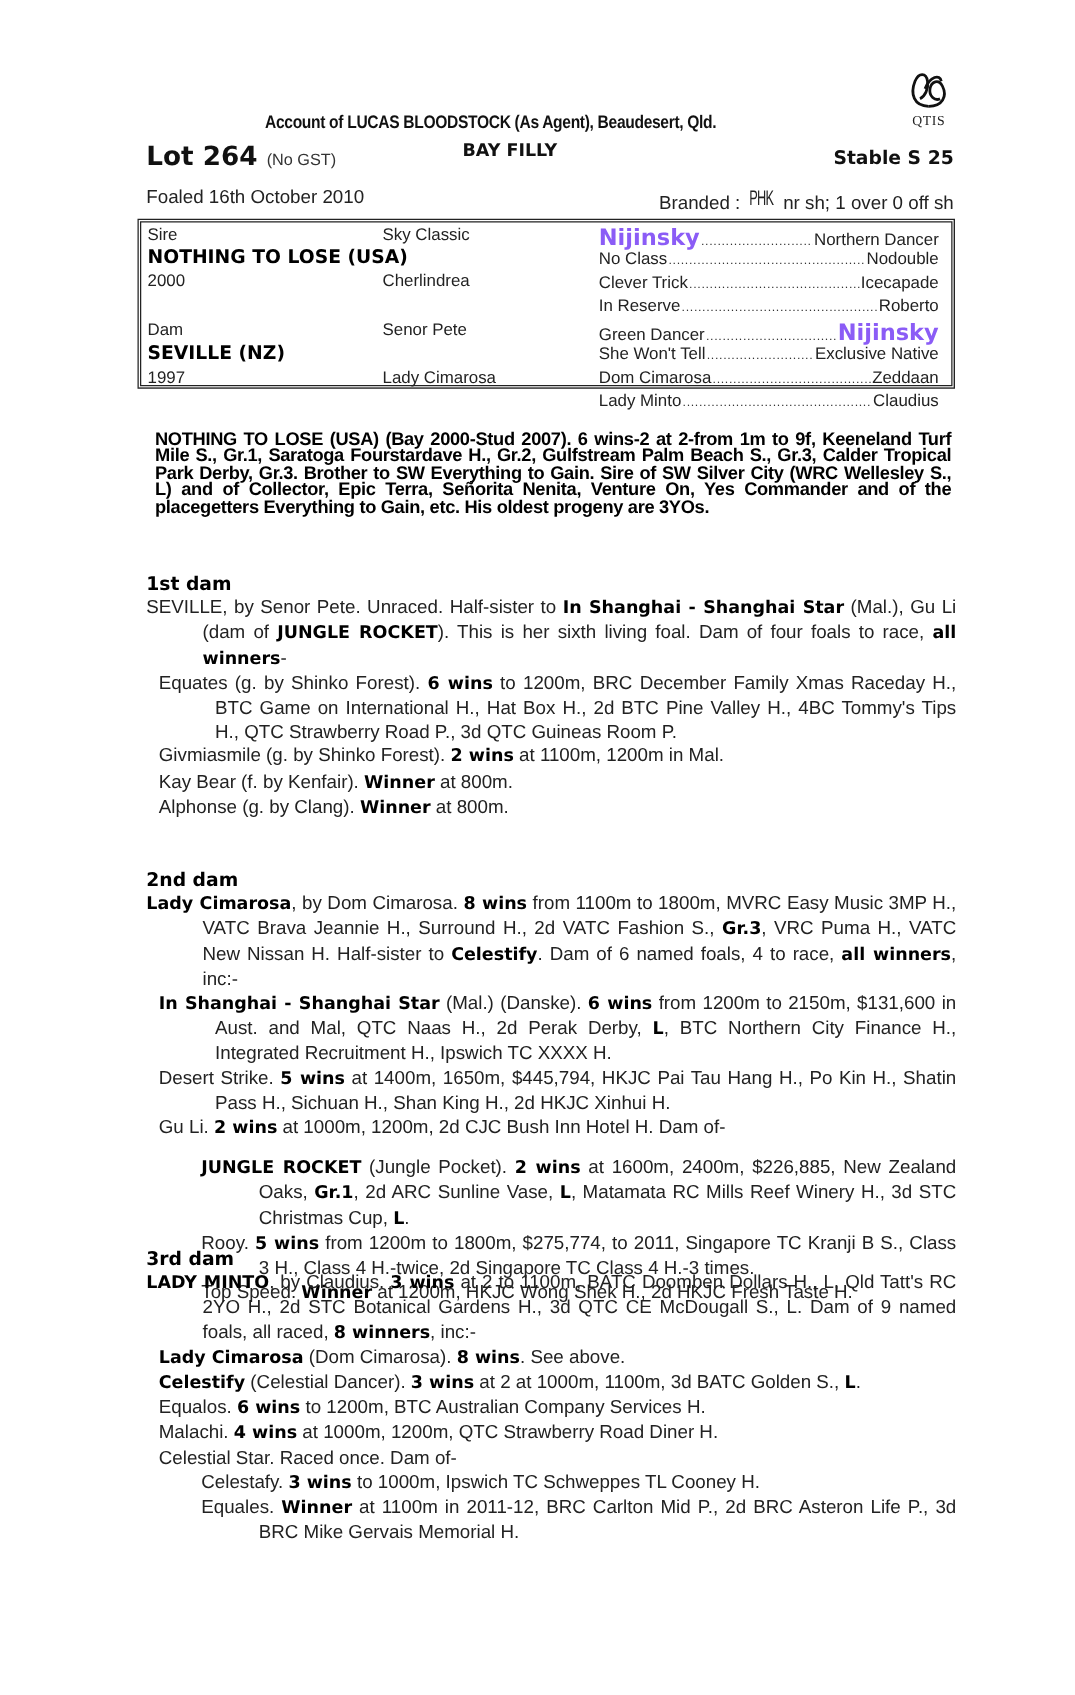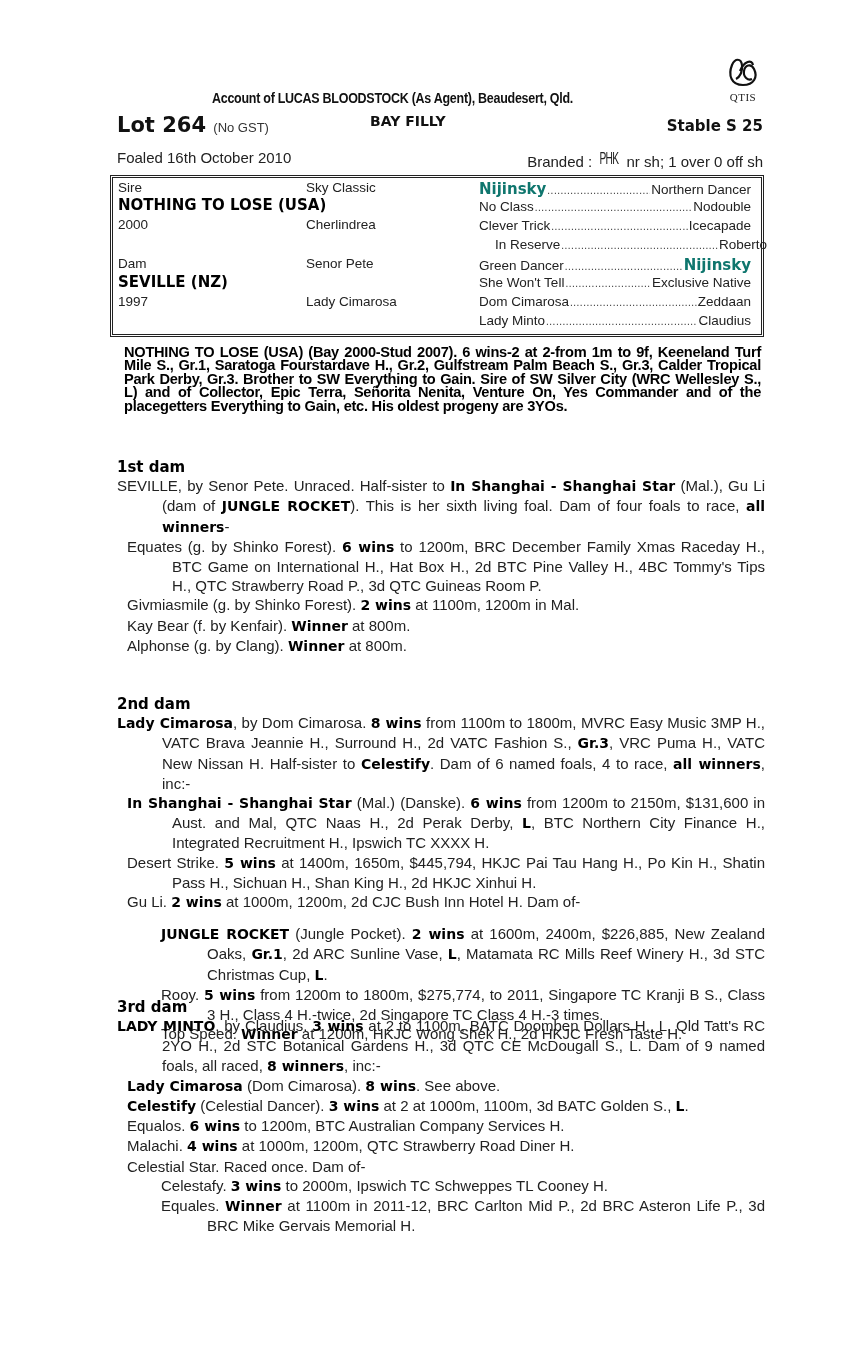--- a/index.html
+++ b/index.html
@@ -16,29 +16,29 @@
   .lot { position: absolute; left: 0; top: 0; font-family: "DejaVu Sans", sans-serif; font-weight: bold; font-size: 21px; }
   .lot .gst { font-family: "Liberation Sans", sans-serif; font-weight: normal; font-size: 13px; color: #333; }
   .horse { position: absolute; left: 253px; top: 0; font-family: "DejaVu Sans", sans-serif; font-weight: bold; font-size: 14px; }
   .stable { position: absolute; right: 2px; top: 4px; font-family: "DejaVu Sans", sans-serif; font-weight: bold; font-size: 15px; }
 
   .foal-row { position: absolute; left: 0; top: 94px; width: 648px; font-size: 15px; color: #222; }
   .foaled { position: absolute; left: 0; top: 0; }
   .branded { position: absolute; right: 2px; top: 0; white-space: nowrap; }
   .brand-mark { font-family: "Liberation Sans Narrow", "Liberation Sans", sans-serif; font-size: 17px; display: inline-block; transform: scaleX(0.6); transform-origin: center; vertical-align: 3px; margin: 0 -3px; letter-spacing: -1px; }
 
-  .ped { position: absolute; left: -7px; top: 120px; width: 654px; height: 162px; border: 1px solid #222; box-shadow: inset 0 0 0 1px #fff, inset 0 0 0 2px #222; box-sizing: border-box; font-size: 13.5px; color: #222; }
+  .ped { position: absolute; left: -7px; top: 120px; width: 654px; height: 136px; border: 1px solid #222; box-shadow: inset 0 0 0 1px #fff, inset 0 0 0 2px #222; box-sizing: border-box; font-size: 13.5px; color: #222; }
   .ped .cell { position: absolute; white-space: nowrap; }
   .ped .big { font-family: "DejaVu Sans", sans-serif; font-weight: bold; font-size: 15px; color: #000; }
   .ped .gg { position: absolute; left: 368px; width: 272px; display: flex; align-items: baseline; white-space: nowrap; }
   .ped .gg .l { flex: none; }
   .ped .gg .dots { flex: 1; overflow: hidden; color: #333; letter-spacing: 0.5px; font-size: 10px; margin: 0 1px; }
   .ped .gg .dots::before { content: "........................................................................................................................"; }
   .ped .gg .r { flex: none; }
-  .ped b { font-family: "DejaVu Sans", sans-serif; font-weight: bold; font-size: 15px; color: #0f766e; }
+  .ped b { font-family: "DejaVu Sans", sans-serif; font-weight: bold; font-size: 18px; color: #8b5cf6; }
 
   .summary { position: absolute; left: 7px; top: 291px; width: 637px; font-family: "Liberation Sans", sans-serif; font-weight: bold; font-size: 14.6px; line-height: 13.4px; letter-spacing: -0.25px; text-align: justify; color: #000; }
 
   .sec { position: absolute; left: 0; width: 648px; font-size: 15px; line-height: 19.2px; color: #222; }
   .sec-title { font-family: "DejaVu Sans", sans-serif; font-weight: bold; font-size: 15px; color: #000; margin-bottom: -1px; }
   .sec p { margin: 0; text-align: justify; }
   .sec b { font-family: "DejaVu Sans", sans-serif; font-weight: bold; font-size: 14px; color: #000; }
   .i0 { padding-left: 45px; text-indent: -45px; }
   .i1 { padding-left: 55px; text-indent: -45px; }
   .i2b { padding-left: 87px; text-indent: -45px; }
@@ -100,21 +100,21 @@
     <div class="gg" style="top:23px;">
         <span class="l">No Class</span>
         <span class="dots"></span>
         <span class="r">Nodouble</span>
       </div>
     <div class="gg" style="top:42px;">
         <span class="l">Clever Trick</span>
         <span class="dots"></span>
         <span class="r">Icecapade</span>
       </div>
-    <div class="gg" style="top:61px;margin-left:16px;">
+    <div class="gg" style="top:61px;">
         <span class="l">In Reserve</span>
         <span class="dots"></span>
         <span class="r">Roberto</span>
       </div>
     <div class="gg" style="top:80px;">
         <span class="l">Green Dancer</span>
         <span class="dots"></span>
         <b class="r">Nijinsky</b>
       </div>
     <div class="gg" style="top:99px;">
@@ -157,17 +157,17 @@
   </div>
 
   <div class="sec" style="top:943px;">
     <div class="sec-title">3rd dam</div>
     <p class="i0"><b>LADY MINTO</b><span>, by Claudius. </span><b>3 wins</b><span> at 2 to 1100m, BATC Doomben Dollars H., L, Qld Tatt's RC 2YO H., 2d STC Botanical Gardens H., 3d QTC CE McDougall S., L. Dam of 9 named foals, all raced, </span><b>8 winners</b><span>, inc:-</span></p>
     <p class="i1"><b>Lady Cimarosa</b><span> (Dom Cimarosa). </span><b>8 wins</b><span>. See above.</span></p>
     <p class="i1"><b>Celestify</b><span> (Celestial Dancer). </span><b>3 wins</b><span> at 2 at 1000m, 1100m, 3d BATC Golden S., </span><b>L</b><span>.</span></p>
     <p class="i1"><span>Equalos. </span><b>6 wins</b><span> to 1200m, BTC Australian Company Services H.</span></p>
     <p class="i1"><span>Malachi. </span><b>4 wins</b><span> at 1000m, 1200m, QTC Strawberry Road Diner H.</span></p>
     <p class="i1">Celestial Star. Raced once. Dam of-</p>
-    <p class="i2b" style="padding-left:90px;text-indent:-46px;"><span>Celestafy. </span><b>3 wins</b><span> to 2000m, Ipswich TC Schweppes TL Cooney H.</span></p>
+    <p class="i2b" style="padding-left:90px;text-indent:-46px;"><span>Celestafy. </span><b>3 wins</b><span> to 1000m, Ipswich TC Schweppes TL Cooney H.</span></p>
     <p class="i2b" style="padding-left:90px;text-indent:-46px;"><span>Equales. </span><b>Winner</b><span> at 1100m in 2011-12, BRC Carlton Mid P., 2d BRC Asteron Life P., 3d BRC Mike Gervais Memorial H.</span></p>
   </div>
 
 </div>
 
 </body></html>

